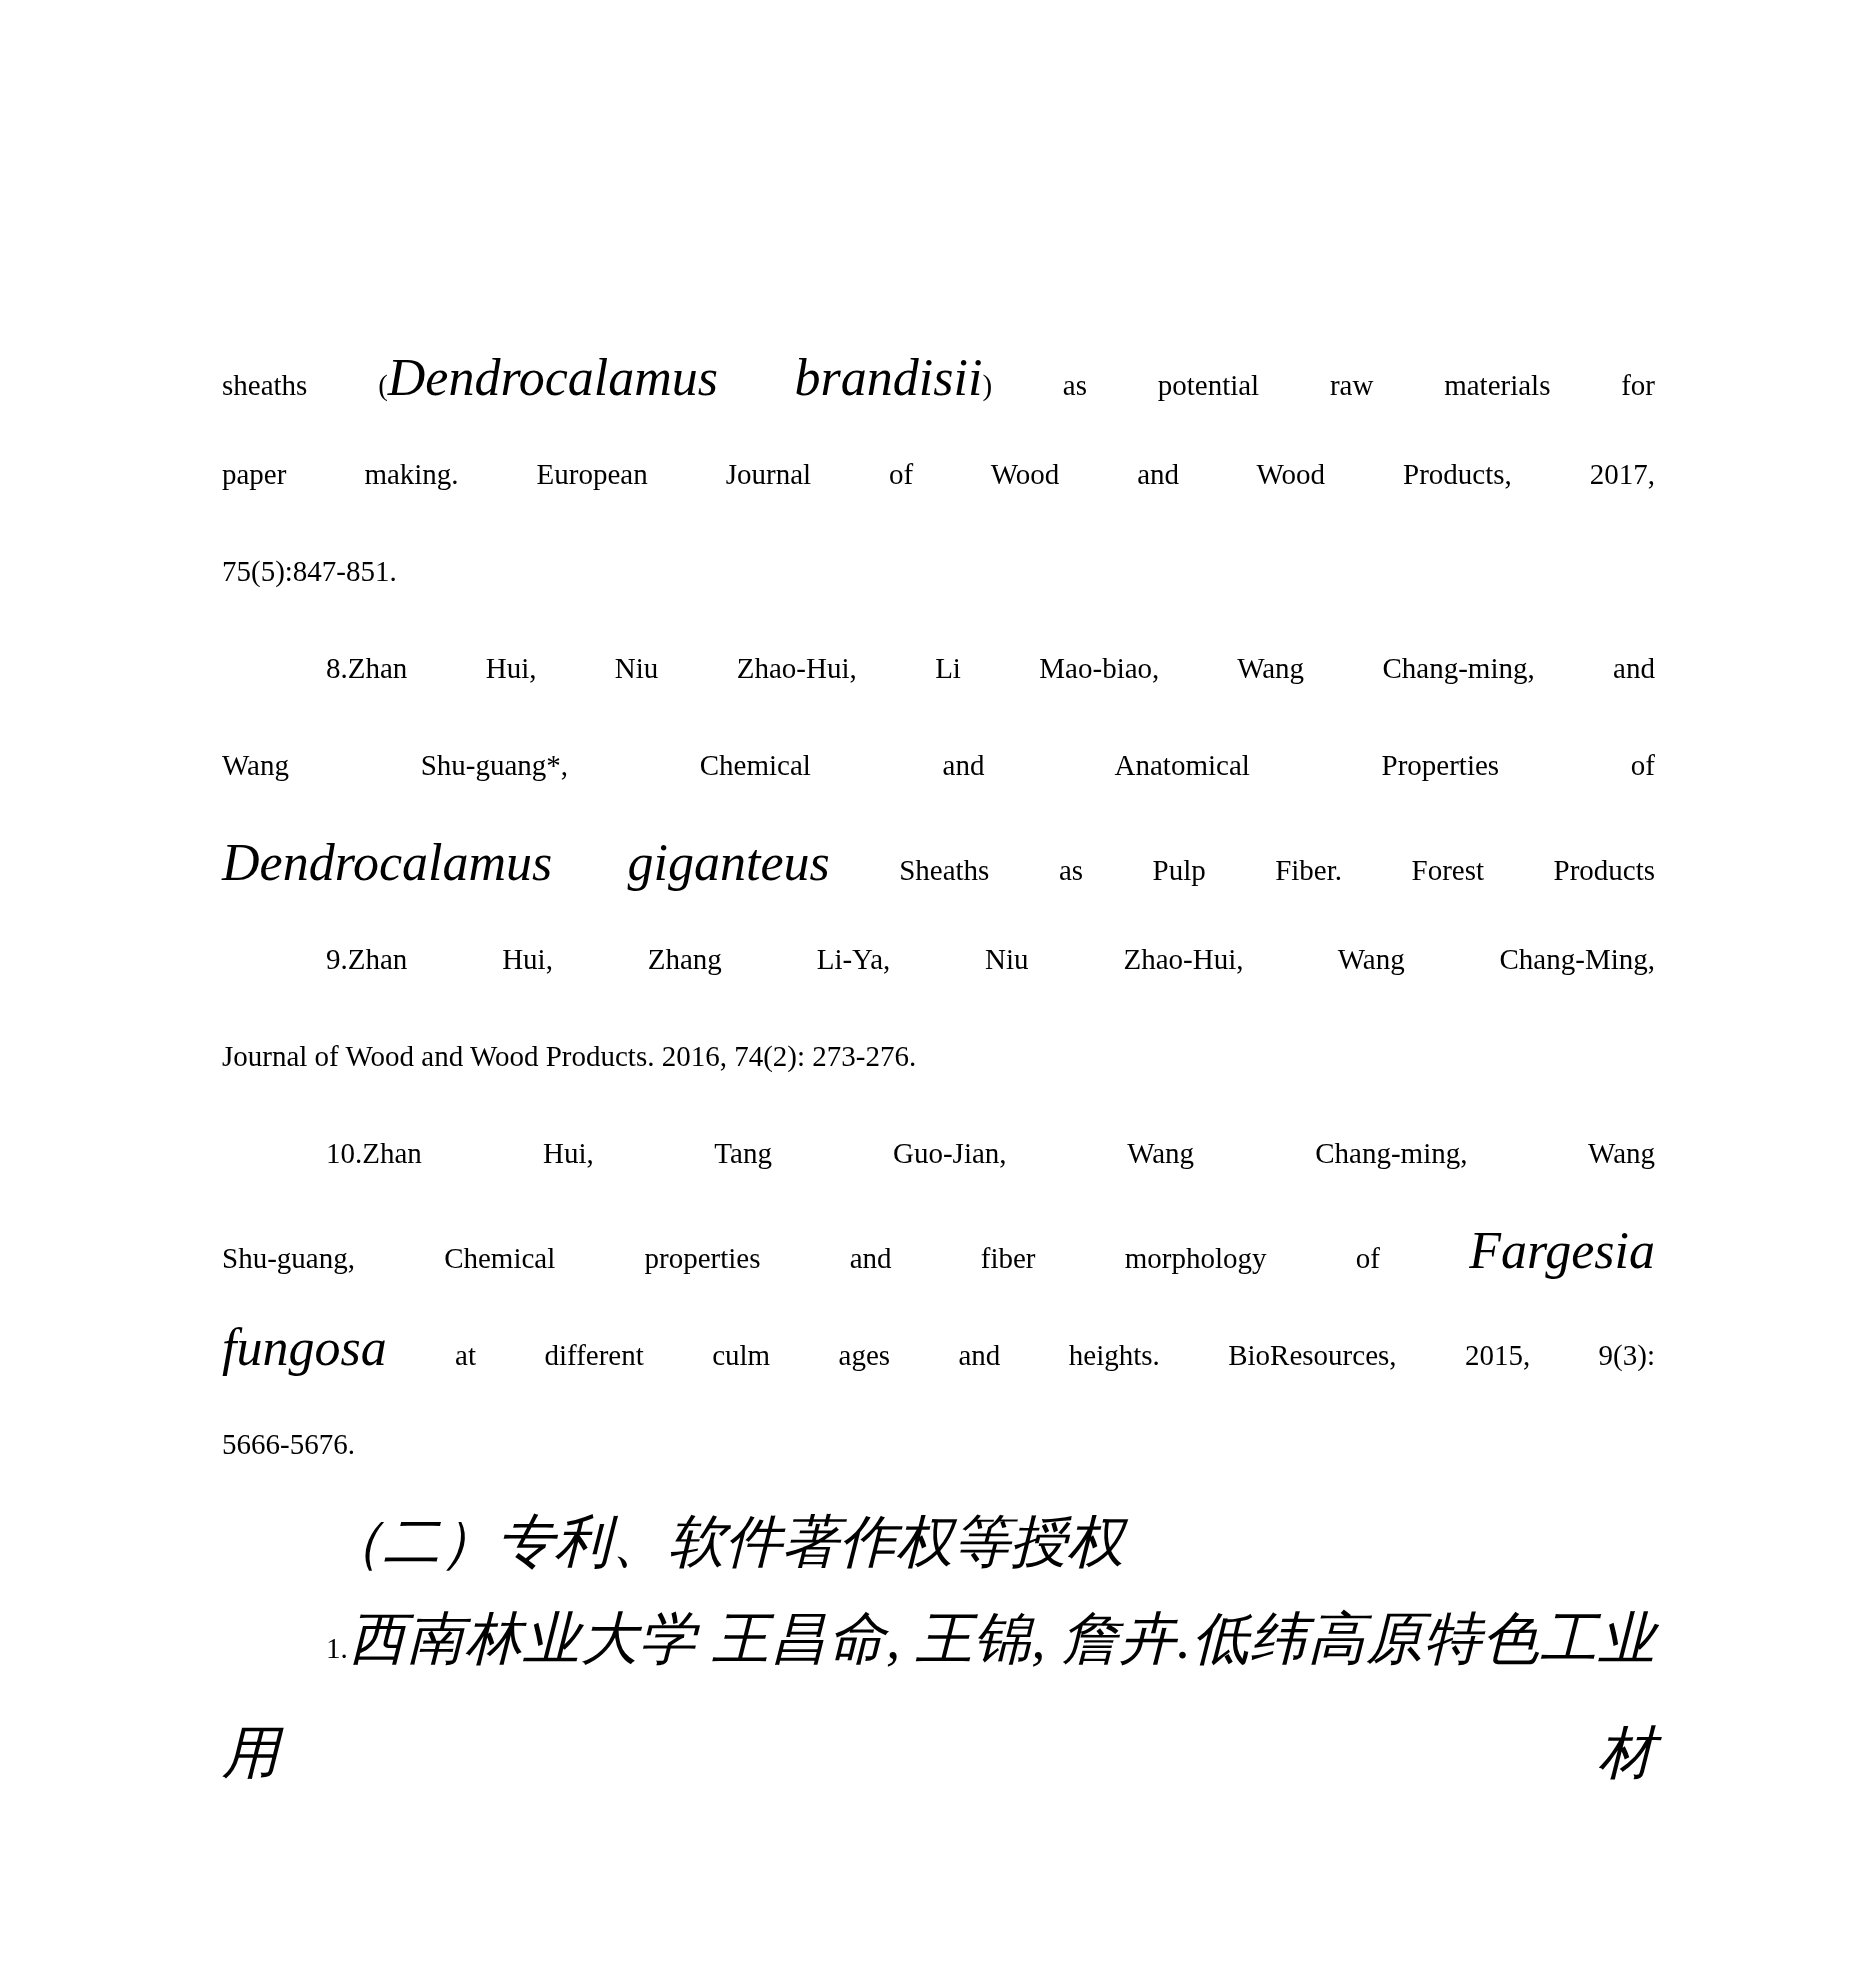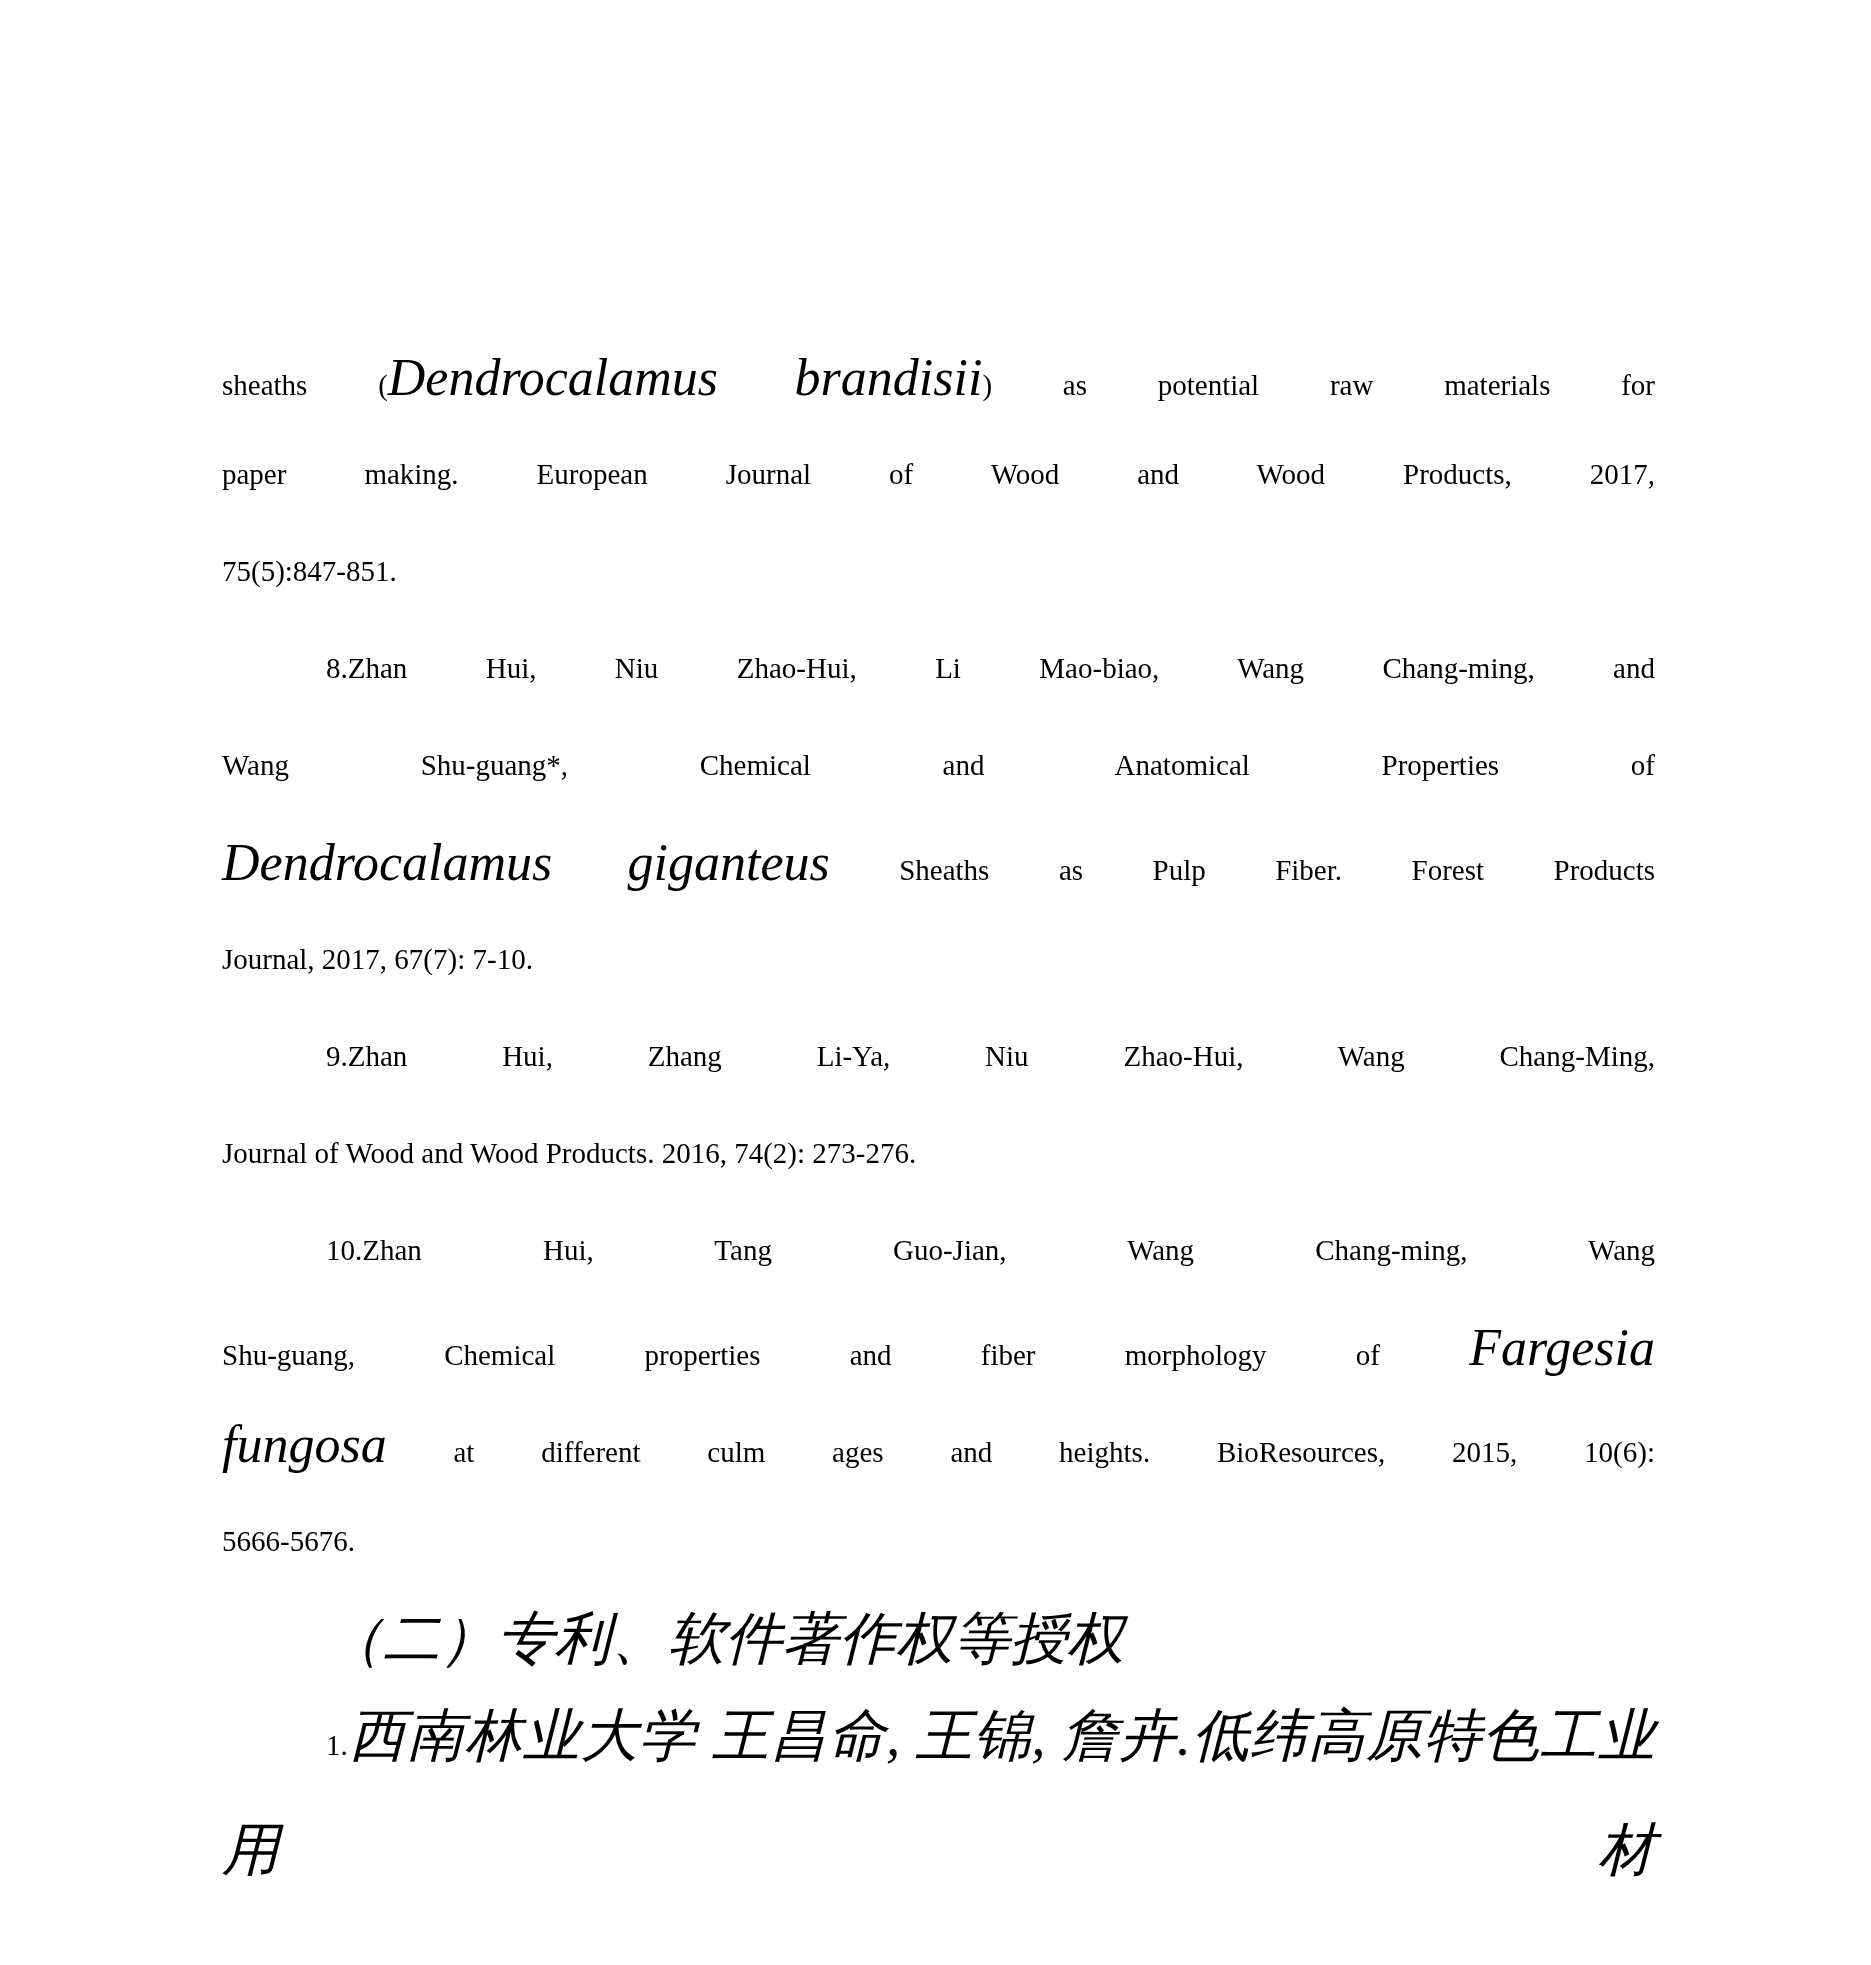--- a/index.html
+++ b/index.html
@@ -63,30 +63,29 @@
   <div class="doc-body">
       <div class="paragraph">
         <div class="line just"><span class="seg-en">sheaths (</span><span class="seg-en-italic">Dendrocalamus brandisii</span><span class="seg-en">) as potential raw materials for</span></div>
         <div class="line just"><span class="seg-en">paper making. European Journal of Wood and Wood Products, 2017,</span></div>
         <div class="line left"><span class="seg-en">75(5):847-851.</span></div>
       </div>
       <div class="paragraph">
         <div class="line just indent"><span class="seg-en">8.Zhan Hui, Niu Zhao-Hui, Li Mao-biao, Wang Chang-ming, and</span></div>
         <div class="line just"><span class="seg-en">Wang Shu-guang*, Chemical and Anatomical Properties of</span></div>
         <div class="line just"><span class="seg-en-italic">Dendrocalamus giganteus</span><span class="seg-en"> Sheaths as Pulp Fiber. Forest Products</span></div>
-        <div class="line left"><span class="seg-en">Journal, 2017, 67(7): 7-10.</span></div>
       </div>
       <div class="paragraph">
         <div class="line just indent"><span class="seg-en">9.Zhan Hui, Zhang Li-Ya, Niu Zhao-Hui, Wang Chang-Ming,</span></div>
         <div class="line left"><span class="seg-en">Journal of Wood and Wood Products. 2016, 74(2): 273-276.</span></div>
       </div>
       <div class="paragraph">
         <div class="line just indent"><span class="seg-en">10.Zhan Hui, Tang Guo-Jian, Wang Chang-ming, Wang</span></div>
         <div class="line just"><span class="seg-en">Shu-guang, Chemical properties and fiber morphology of </span><span class="seg-en-italic">Fargesia</span></div>
-        <div class="line just"><span class="seg-en-italic">fungosa</span><span class="seg-en"> at different culm ages and heights. BioResources, 2015, 10(6):</span></div>
+        <div class="line just"><span class="seg-en-italic">fungosa</span><span class="seg-en"> at different culm ages and heights. BioResources, 2015, 9(3):</span></div>
         <div class="line left"><span class="seg-en">5666-5676.</span></div>
       </div>
       <div class="paragraph">
         <div class="line left indent"><span class="seg-cjk">（二）专利、软件著作权等授权</span></div>
       </div>
       <div class="paragraph">
         <div class="line just indent"><span class="seg-en">1.</span><span class="seg-cjk">西南林业大学 王昌命, 王锦, 詹卉.低纬高原特色工业用材</span></div>
       </div>
     </div>
 

